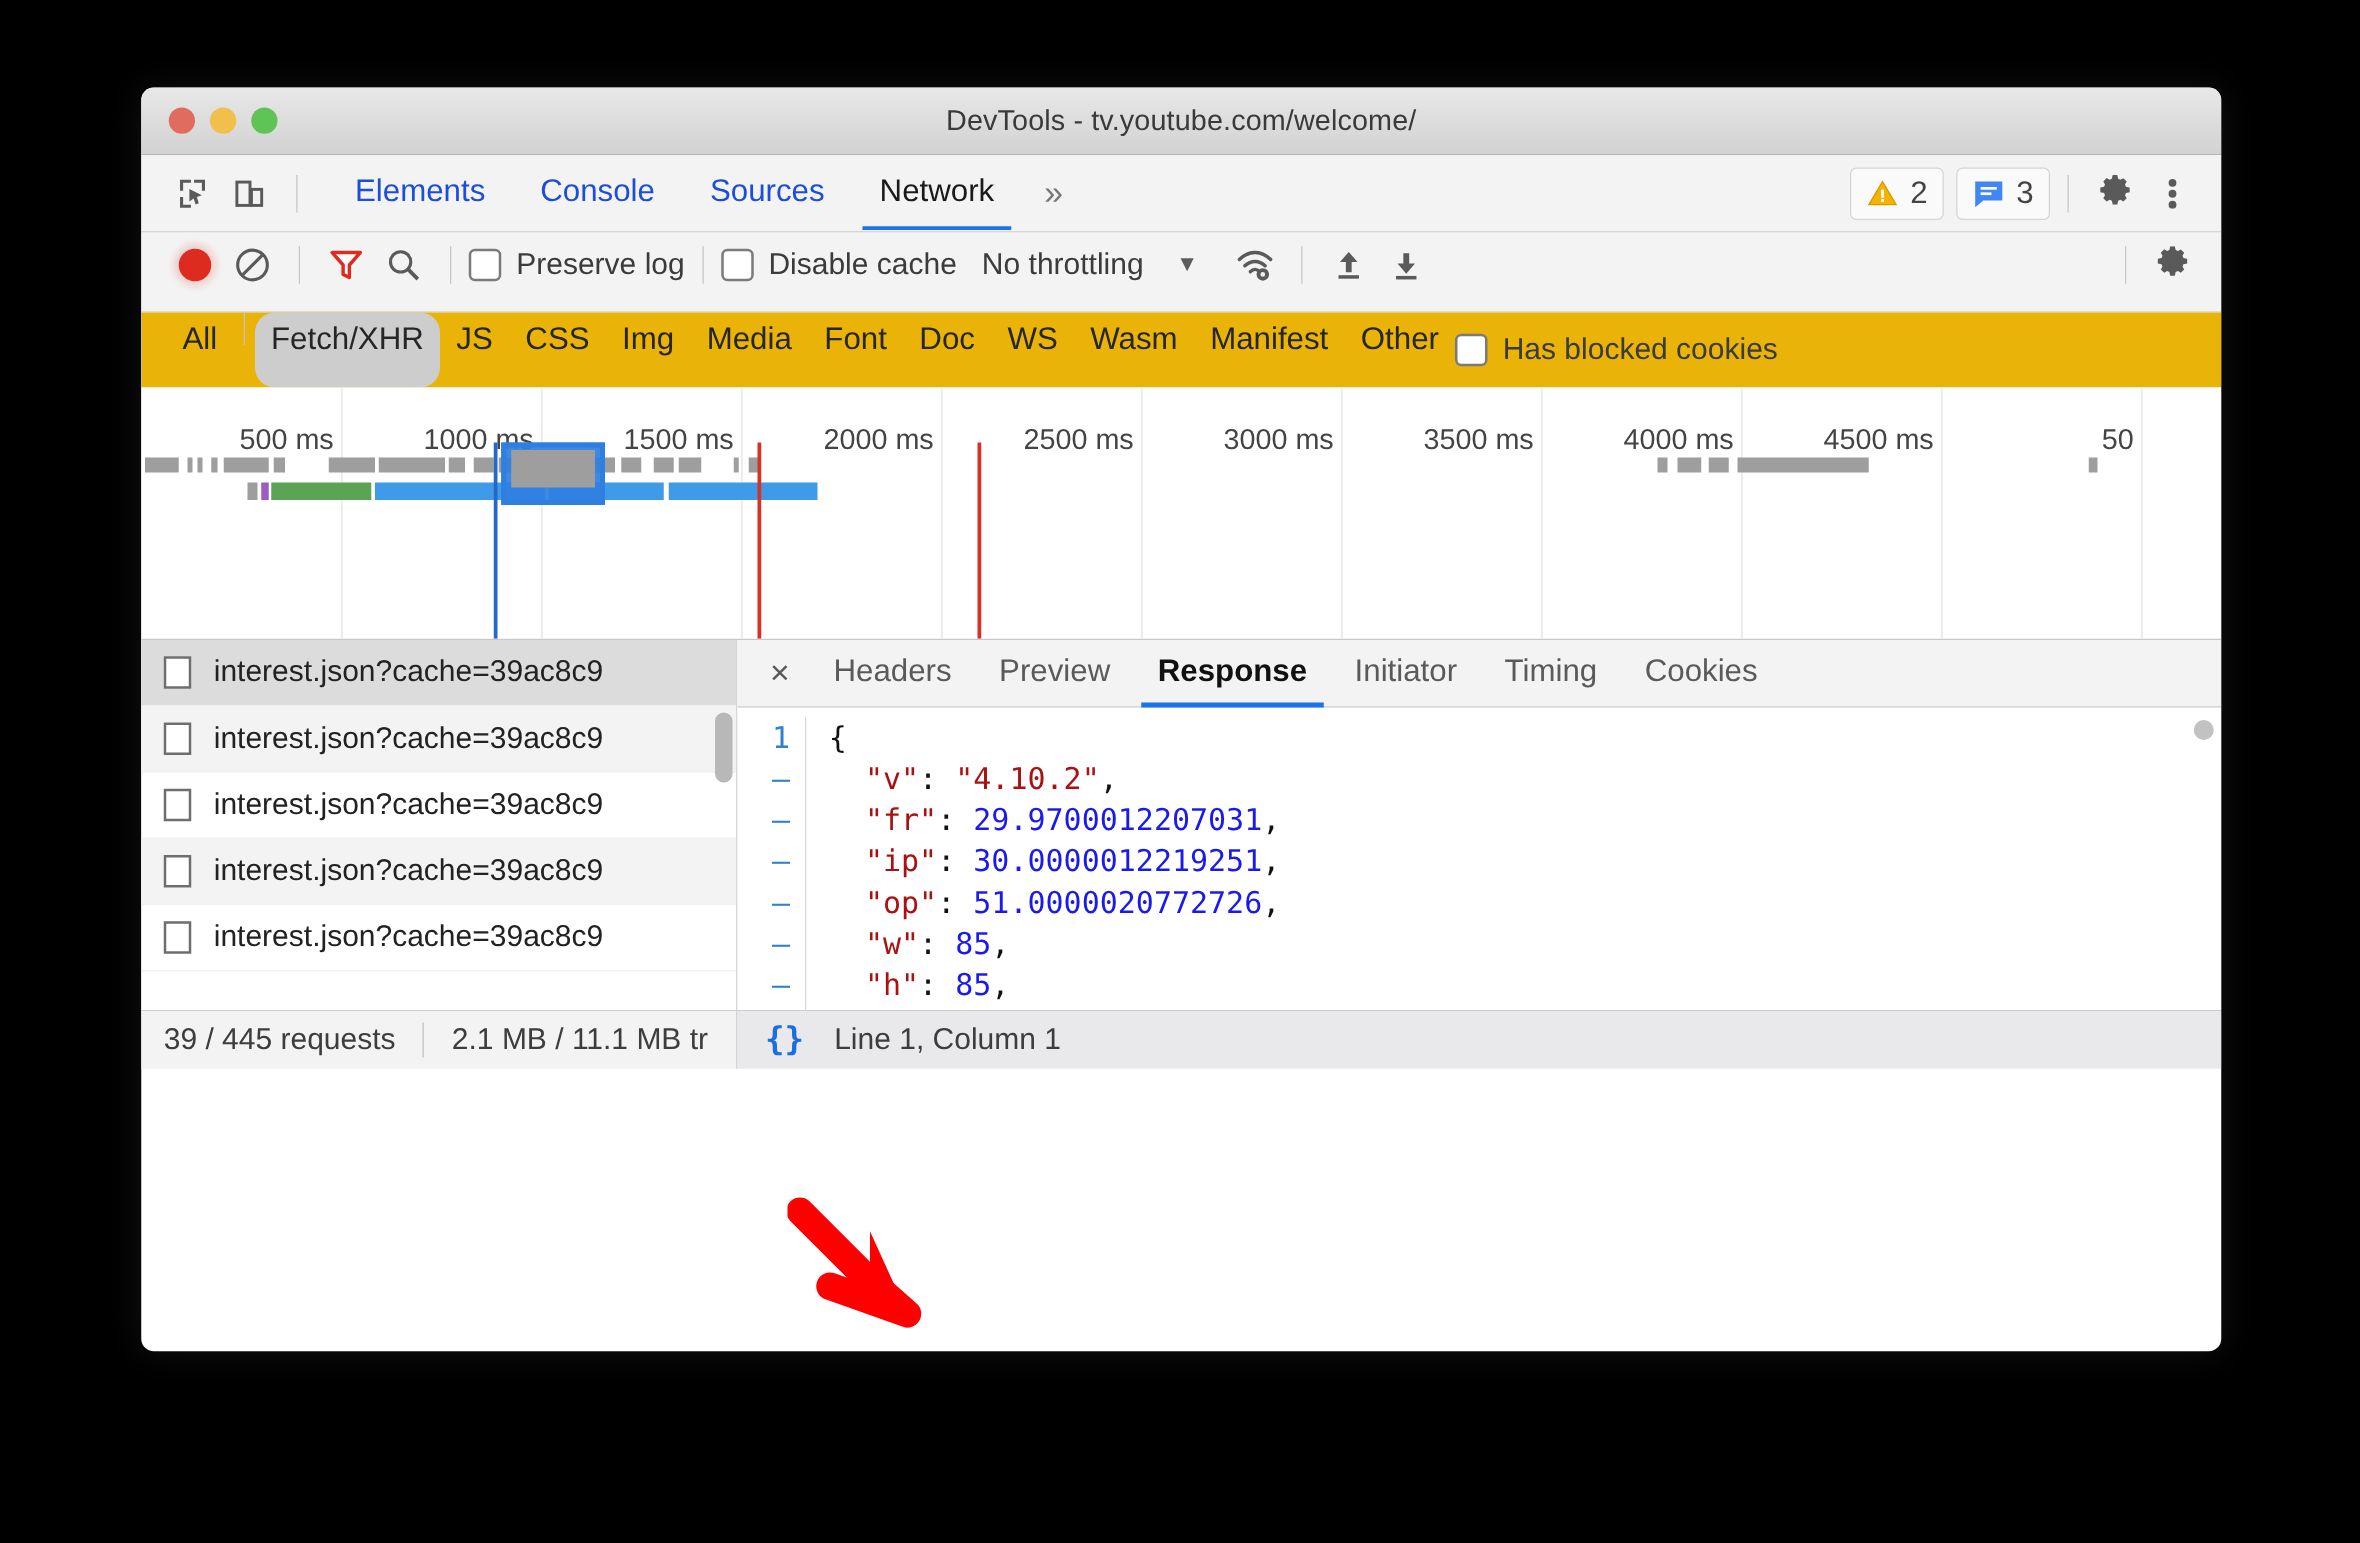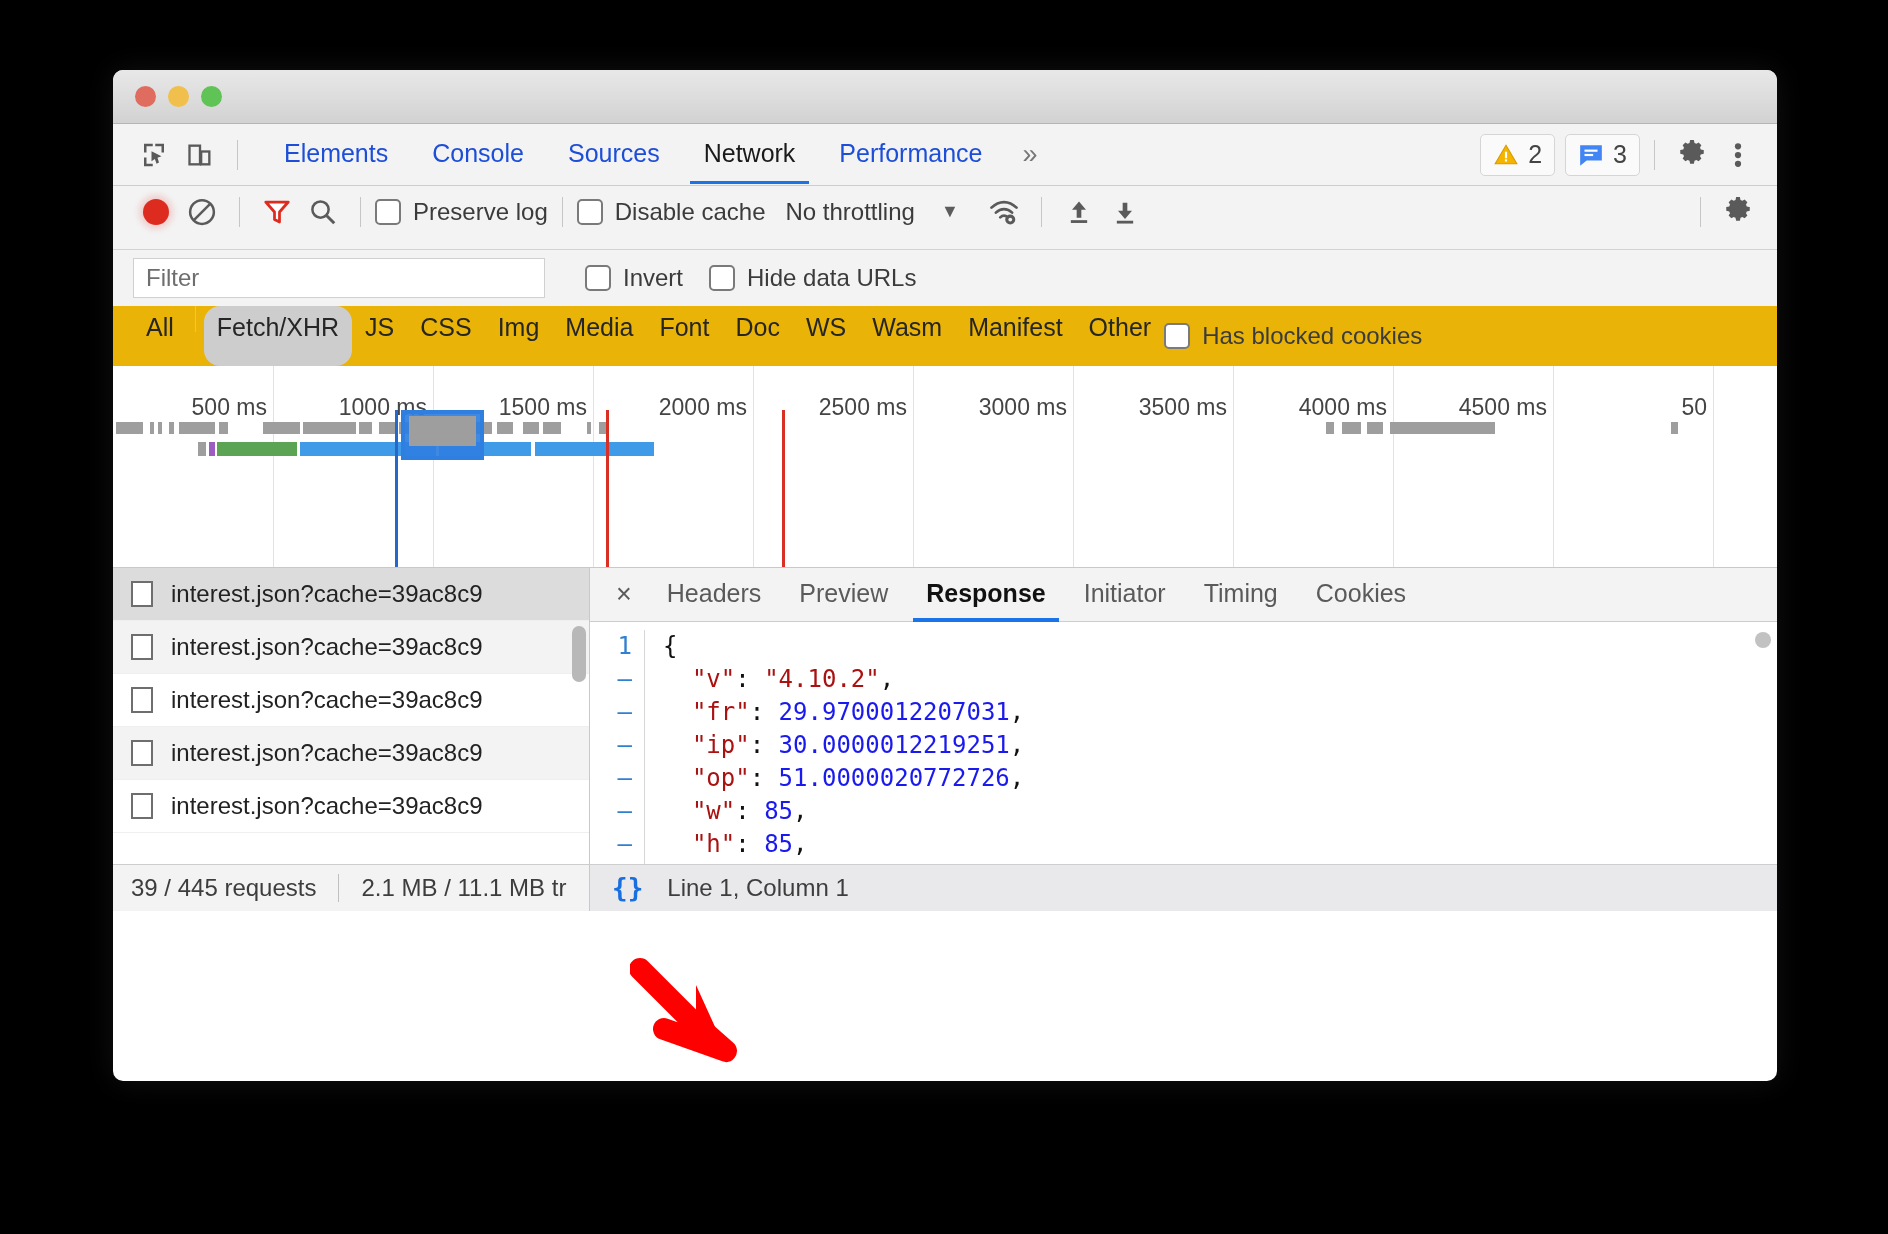--- a/index.html
+++ b/index.html
@@ -251,20 +251,21 @@
 
 <div id="root">
   <div class="window">
 
     <div class="titlebar">
       <div class="traffic">
         <div class="tl red"></div>
         <div class="tl yellow"></div>
         <div class="tl green"></div>
       </div>
+      <div class="title-text">DevTools - tv.youtube.com/welcome/</div>
     </div>
 
     <div class="tabstrip">
       <div class="icon-btn">
         <svg width="30" height="30" viewBox="0 0 24 24">
             <path d="M4 3h7v2H6v5H4V3z" fill="#5a5a5a"></path>
             <path d="M4 14v7h7v-2H6v-5H4z" fill="#5a5a5a"></path>
             <path d="M20 3h-7v2h5v5h2V3z" fill="#5a5a5a"></path>
             <path d="M10 9l8 4-3.2 1.1L16 18l-2 .9-1.3-3.8L10 17V9z" fill="#5a5a5a"></path>
           </svg>
@@ -275,21 +276,20 @@
             <rect x="13" y="9" width="7" height="11" fill="none" stroke="#5a5a5a" stroke-width="2"></rect>
           </svg>
       </div>
       <div class="vdiv"></div>
 
       <div class="tabs">
         <div class="tab">Elements</div>
         <div class="tab">Console</div>
         <div class="tab">Sources</div>
         <div class="tab active">Network</div>
-        <div class="tab">Performance</div>
         <div class="chev">»</div>
       </div>
 
       <div class="spacer"></div>
 
       <div class="counter">
         <svg width="26" height="26" viewBox="0 0 24 24">
             <path d="M12 3L22 20H2L12 3z" fill="#f4b400" stroke="#d79b00" stroke-width="1"></path>
             <rect x="11" y="9" width="2" height="6" fill="#fff"></rect>
             <rect x="11" y="16" width="2" height="2" fill="#fff"></rect>
@@ -380,35 +380,20 @@
       </div>
       <div class="spacer"></div>
       <div class="vdiv"></div>
       <div class="icon-btn">
         <svg width="30" height="30" viewBox="0 0 24 24">
             <path d="M12 8.5A3.5 3.5 0 1 0 12 15.5 3.5 3.5 0 0 0 12 8.5zm9-.5l-2-.5-.6-1.5 1.1-1.8-2.2-2.2L15.5 3 14 2.4 13.5 0h-3L10 2.4 8.5 3 6.7 1.9 4.5 4.1 5.6 6 5 7.5 2.6 8v3l2.4.5.6 1.5-1.1 1.8 2.2 2.2 1.8-1.1 1.5.6.5 2.4h3l.5-2.4 1.5-.6 1.8 1.1 2.2-2.2-1.1-1.8.6-1.5 2.4-.5v-3z" fill="#5a5a5a"></path>
           </svg>
       </div>
     </div>
 
-    <div class="filterbar">
-      <div class="filter-input">
-        <span class="ph">Filter</span>
-      </div>
-      <div class="fbar-cbs">
-        <div class="cb-row">
-          <div class="cbox"></div>
-          <span class="cb-label">Invert</span>
-        </div>
-        <div class="cb-row">
-          <div class="cbox"></div>
-          <span class="cb-label">Hide data URLs</span>
-        </div>
-      </div>
-    </div>
 
     <div class="typerow">
       <div class="tchip">All</div>
       <div class="tsep"></div>
       <div class="tchip sel">Fetch/XHR</div>
       <div class="tchip">JS</div>
       <div class="tchip">CSS</div>
       <div class="tchip">Img</div>
       <div class="tchip">Media</div>
       <div class="tchip">Font</div>

